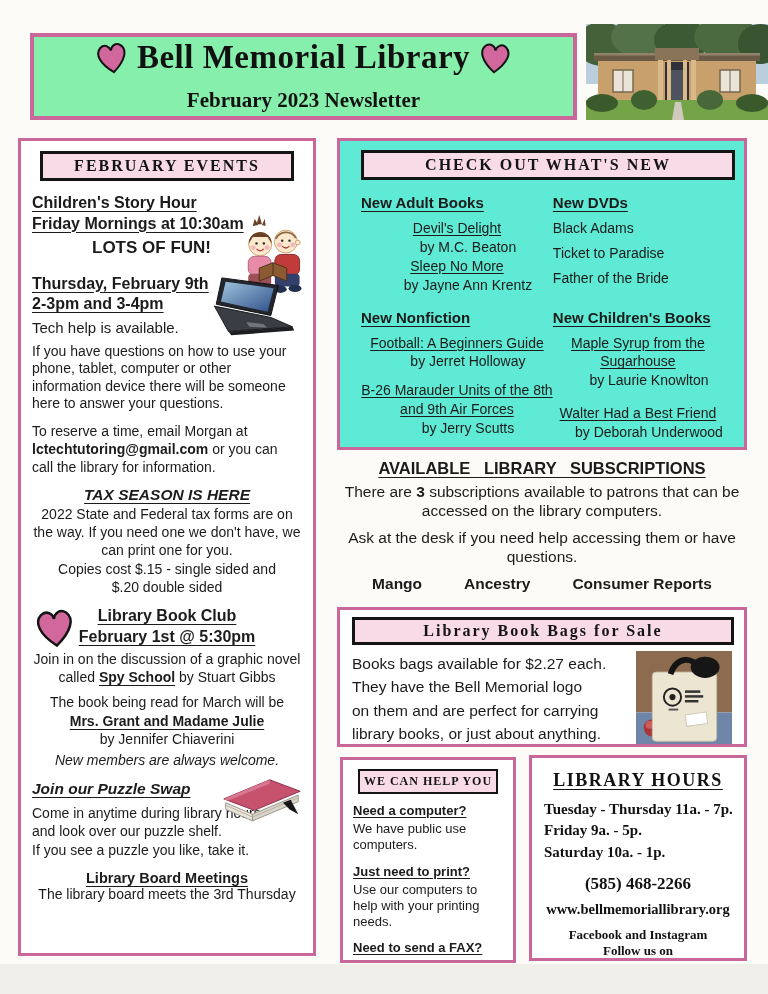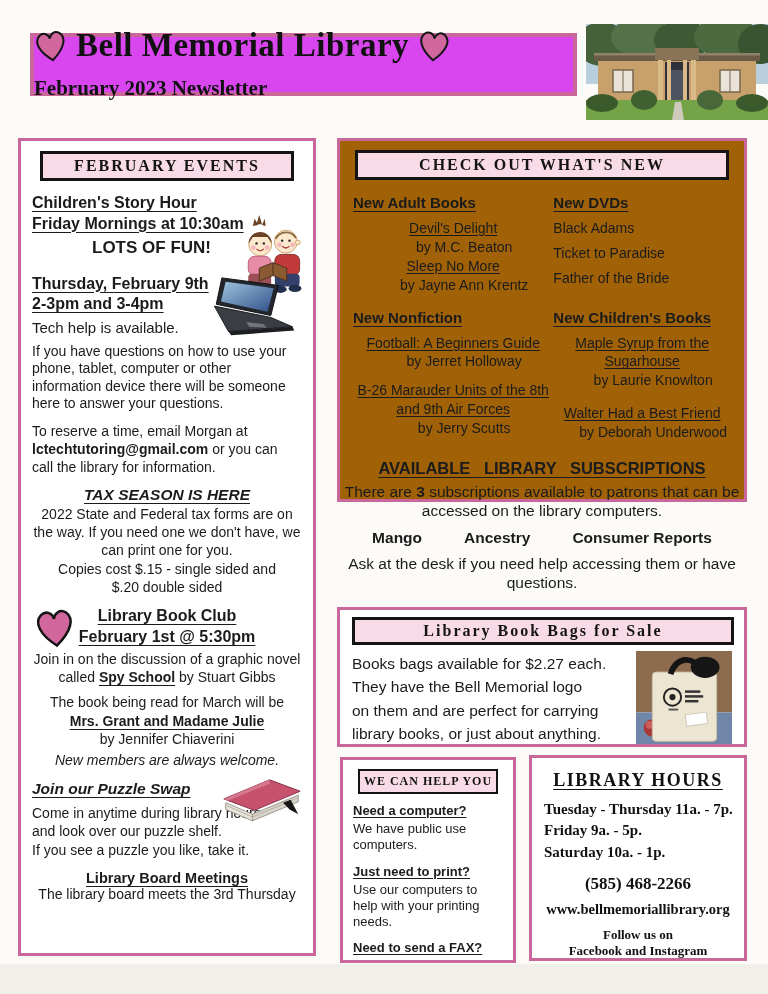--- a/index.html
+++ b/index.html
@@ -15,23 +15,23 @@
   .stencil{
     font-family:"Liberation Serif",serif;font-weight:800;letter-spacing:2px;
     background:var(--pinkbg);border:3px solid #141414;text-align:center;color:#141414;
   }
   .u{text-decoration:underline;text-underline-offset:3px;}
   .b{font-weight:bold;}
   .ctr{text-align:center;}
 
   
   #header-box{
-    position:absolute;left:30px;top:33px;width:547px;height:63px;
-    border:4px solid var(--pink);background:#d946ef;
-    display:flex;flex-direction:column;align-items:flex-start;justify-content:center;
+    position:absolute;left:30px;top:33px;width:547px;height:87px;
+    border:4px solid var(--pink);background:#86efac;
+    display:flex;flex-direction:column;align-items:center;justify-content:center;
   }
   #title-row{display:flex;align-items:flex-start;gap:8px;}
   #page-title{
     font-family:"Liberation Serif",serif;font-weight:800;font-size:33px;line-height:1.05;
     letter-spacing:.5px;color:#111;
   }
   #page-subtitle{
     font-family:"Liberation Serif",serif;font-weight:800;font-size:21px;color:#111;margin-top:14px;
   }
   .hdr-heart{width:34px;height:32px;margin-top:2px;}
@@ -70,22 +70,22 @@
   #puzzle-title{font-size:15.5px;font-weight:bold;font-style:italic;margin-top:4px;}
   #book-art{position:absolute;right:-2px;top:-10px;width:84px;height:54px;}
   #puzzle-body{margin-top:6px;line-height:1.33;}
 
   #board-section{text-align:center;}
   #board-title{font-size:14.5px;font-weight:bold;}
   #board-body{font-size:14px;line-height:1.28;}
 
   
   #new-box{
-    position:absolute;left:337px;top:138px;width:410px;height:364px;
-    border:3px solid var(--pink);background:#a16207;padding:0 13px;overflow:hidden;
+    position:absolute;left:337px;top:138px;width:410px;height:312px;
+    border:3px solid var(--pink);background:#5eead4;padding:0 21px;overflow:hidden;
   }
   #new-header{width:374px;margin:9px auto 14px;font-size:16px;padding:3px 0;}
   .new-grid{display:grid;grid-template-columns:53% 47%;}
   .cat-title{font-size:15px;font-weight:bold;text-decoration:underline;text-underline-offset:3px;}
   .bk{font-size:14px;line-height:1.35;text-align:center;}
   .bk .t{text-decoration:underline;text-underline-offset:2px;}
   .bk .a{padding-left:22px;}
   .dvd-item{font-size:14px;margin-top:9px;} .mt8{margin-top:8px;} .mt10{margin-top:10px;} .mt14{margin-top:14px;}
 
   #subs{position:absolute;left:328px;top:459px;width:428px;text-align:center;}
@@ -333,26 +333,26 @@
   </div>
 </div>
 
 <div id="subs">
   <div id="subs-title">AVAILABLE LIBRARY SUBSCRIPTIONS</div>
   <div id="subs-body">
     <span>There are</span>
     <span class="b">3</span>
     <span>subscriptions available to patrons that can be accessed on the library computers.</span>
   </div>
+  <div id="subs-help">Ask at the desk if you need help accessing them or have questions.</div>
   <div id="subs-services">
     <span>Mango</span>
     <span>Ancestry</span>
     <span>Consumer Reports</span>
   </div>
-  <div id="subs-help">Ask at the desk if you need help accessing them or have questions.</div>
 </div>
 
 <div id="bags-box">
   <div id="bags-header" class="stencil">Library Book Bags for Sale</div>
   <div id="bags-row">
     <div id="bags-text">
       <div>Books bags available for $2.27 each.</div>
       <div>They have the Bell Memorial logo</div>
       <div>on them and are perfect for carrying</div>
       <div>library books, or just about anything.</div>
@@ -396,16 +396,16 @@
 <div id="hours-box">
   <div id="hours-title">LIBRARY HOURS</div>
   <div id="hours-lines">
     <div class="hours-line">Tuesday - Thursday  11a. - 7p.</div>
     <div class="hours-line">Friday  9a. - 5p.</div>
     <div class="hours-line">Saturday  10a. - 1p.</div>
   </div>
   <div id="hours-phone">(585) 468-2266</div>
   <div id="hours-site">www.bellmemoriallibrary.org</div>
   <div id="hours-social">
+    <div>Facebook and Instagram</div>
     <div>Follow us on</div>
-    <div>Facebook and Instagram</div>
   </div>
 </div>
 
 </body></html>

